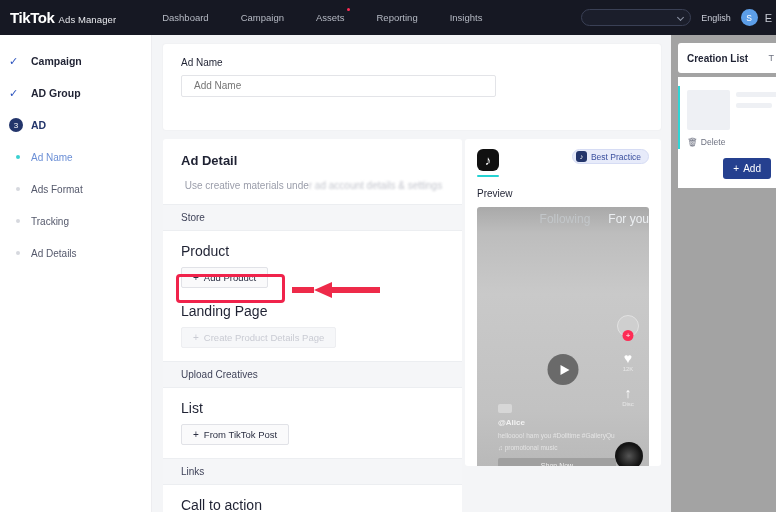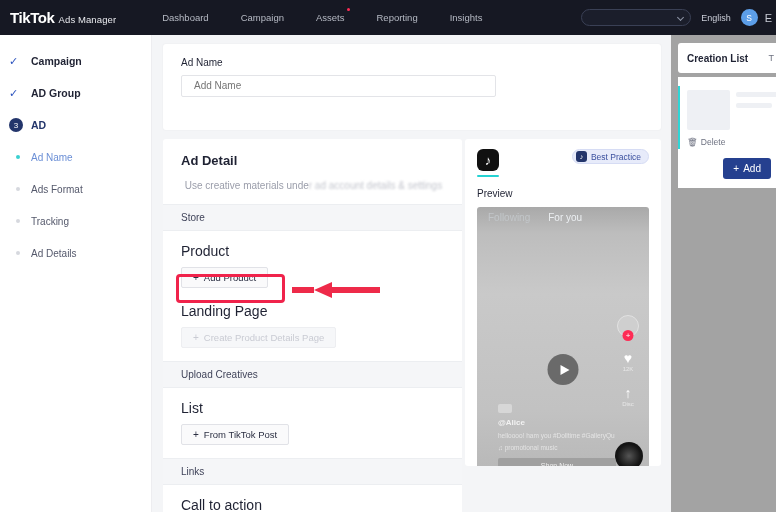--- a/index.html
+++ b/index.html
@@ -137,21 +137,21 @@
     font-size: 7px; display: flex; align-items: center; justify-content: center;
   }
   .pv-label { font-size: 10px; color: #1f2233; margin: 11px 0 8px 0; }
 
   .phone {
     width: 172px; height: 290px; border-radius: 3px; position: relative; overflow: hidden;
     background: linear-gradient(180deg,#a9a9a9 0%, #bdbdbd 9%, #c9c9c9 30%, #c2c2c2 70%, #b4b4b4 100%);
   }
   .ph-tabs {
     position: absolute; top: 5px; left: 0; width: 100%; display: flex;
-    justify-content: flex-start; gap: 18px; font-size: 10px; color: #eceff2; margin-left: 11px;
+    justify-content: flex-end; gap: 18px; font-size: 12px; color: #eceff2;
   }
   .ph-tabs .muted { color: #c2c6c9; }
   .play-btn {
     position: absolute; left: 50%; top: 147px; transform: translateX(-50%);
     width: 31px; height: 31px; border-radius: 50%; background: rgba(70,70,70,.72);
     display: flex; align-items: center; justify-content: center;
   }
   .play-tri {
     width: 0; height: 0; border-left: 9px solid #fff;
     border-top: 5.5px solid transparent; border-bottom: 5.5px solid transparent;

